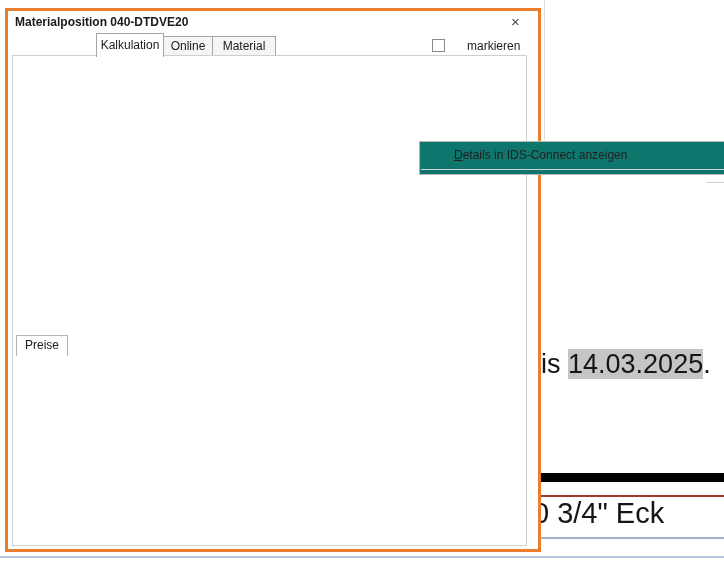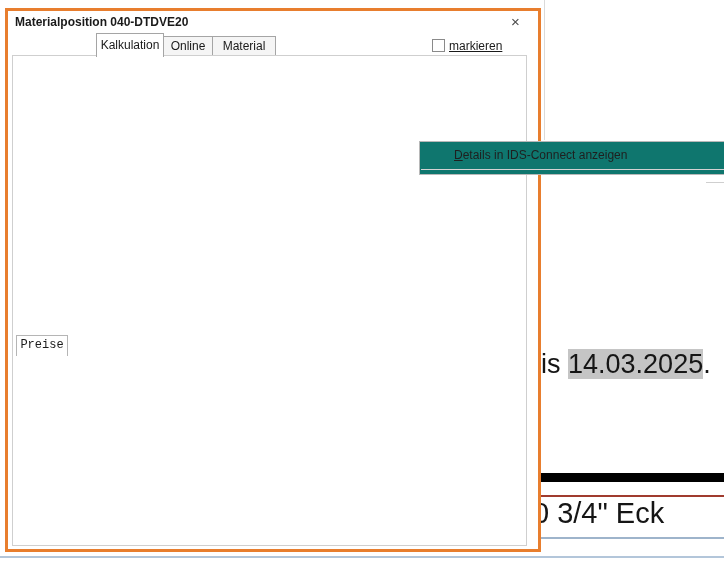--- a/index.html
+++ b/index.html
@@ -83,21 +83,21 @@
     <div class="titlebar">
       <span class="title">Materialposition 040-DTDVE20</span>
       <span class="close">×</span>
     </div>
 
     <div class="tab active" style="left:88px;width:66px;"><span>Kalkulation</span></div>
     <div class="tab" style="left:154px;width:50px;"><span>Online</span></div>
     <div class="tab" style="left:204px;width:62px;"><span>Material</span></div>
 
     <span class="cbx" style="left:424px;top:28px;"></span>
-    <span class="abs" style="left:441px;top:28px;text-decoration:underline;">markieren</span>
+    <span class="abs" style="left:459px;top:28px;">markieren</span>
 
     <div class="page"></div>
 
     <span class="radio" style="left:14px;top:57px;"></span>
     <span class="abs" style="left:31px;top:56px;">Position wird pauschal berechnet mit</span>
     <span class="abs b r" style="left:222px;top:56px;width:80px;">0,00 €</span>
 
     <span class="radio" style="left:14px;top:79px;">
         <span class="dot"></span>
       </span>
@@ -198,21 +198,21 @@
 
     <div class="groupbox" style="left:6px;top:274px;width:508px;height:44px;"></div>
     <span class="grouplabel abs" style="left:14px;top:268px;">Umsatzsteuer und Kontenzuordnung</span>
     <span class="abs" style="left:14px;top:291px;">Erlöskonto</span>
     <span class="abs" style="left:130px;top:292px;font-size:9px;color:#333;">▼</span>
     <span class="abs" style="left:148px;top:291px;">&gt;&gt; Standarderlöskonto 8400 &lt;&lt;</span>
     <span class="abs" style="left:318px;top:291px;">Steuerklasse</span>
     <span class="abs b" style="left:392px;top:291px;">50</span>
     <span class="abs" style="left:410px;top:291px;">USt 19%</span>
 
-    <div class="stab active" style="left:8px;top:324px;width:50px;font-family:Liberation Mono, monospace;"><span>Preise</span></div>
+    <div class="stab active" style="left:8px;top:324px;width:50px;"><span>Preise</span></div>
     <div class="stab" style="left:58px;top:326px;width:64px;"><span>Arbeitszeit</span></div>
     <span class="abs" style="left:132px;top:326px;">bei</span>
     <span class="abs b" style="left:155px;top:326px;">1 Stück</span>
 
     <div class="panel" style="left:8px;top:343px;width:254px;height:107px;"></div>
     <span class="abs r" style="left:21px;top:349px;width:80px;">Kosten</span>
     <span class="abs b r" style="left:144px;top:349px;width:80px;">51,00 €</span>
     <span class="abs r" style="left:21px;top:364px;width:80px;">Aufschlag</span>
     <span class="abs b r" style="left:144px;top:364px;width:80px;">0,00 €</span>
     <div class="sep3d" style="left:22px;top:380px;width:227px;"></div>

